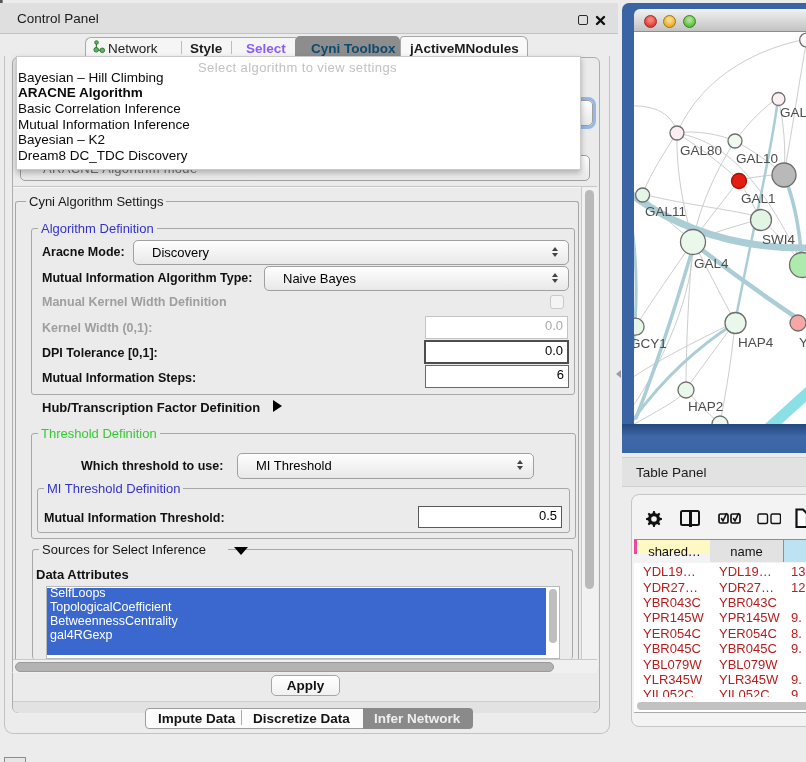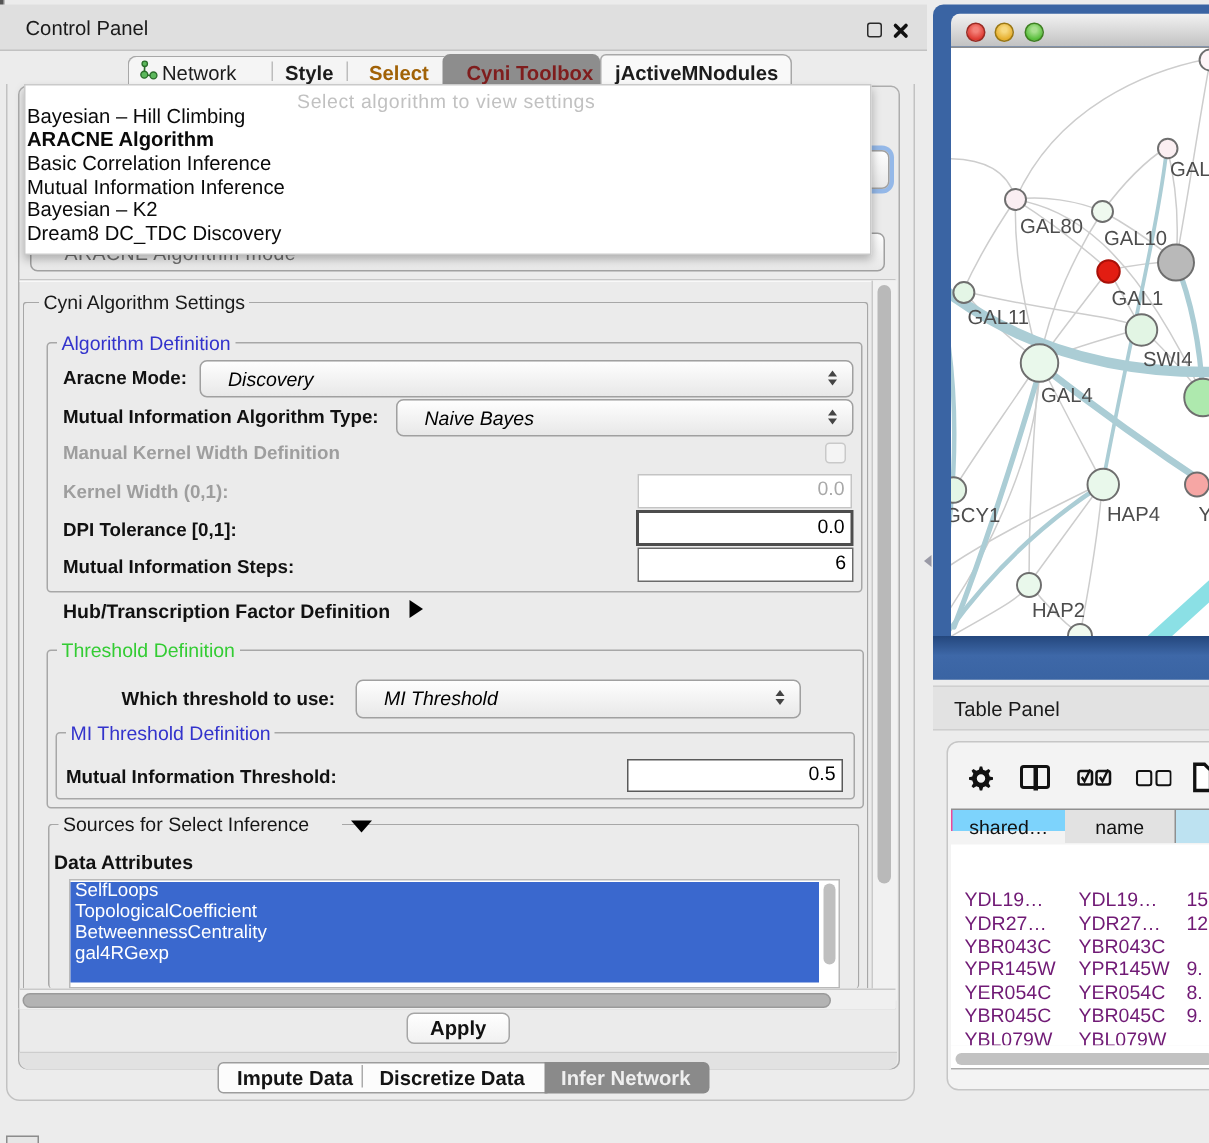--- a/index.html
+++ b/index.html
@@ -1,27 +1,27 @@
 <!DOCTYPE html>
 <html><head><meta charset="utf-8">
 <style>
 html,body{margin:0;padding:0;}
 body{width:806px;height:762px;position:relative;overflow:hidden;background:#ECECEC;font-family:"Liberation Sans",sans-serif;}
 .abs{position:absolute;}
 .grp{position:absolute;border:1px solid #A7A7A7;border-radius:3px;}
 .gtitle{position:absolute;font-size:13px;line-height:13px;background:#EBEBEB;padding:0 3px;white-space:nowrap;}
 .lbl{position:absolute;font-size:12.5px;font-weight:bold;color:#111;white-space:nowrap;}
 .combo{position:absolute;border:1px solid #A0A0A0;border-radius:5px;background:linear-gradient(#FEFEFE,#E8E8E8);}
-.combo .ctext{position:absolute;left:18px;top:4px;font-size:13px;color:#000;font-style:italic;}
+.combo .ctext{position:absolute;left:18px;top:4px;font-size:13px;color:#000;}
 .spin{position:absolute;right:8px;top:4px;width:9px;height:14px;}
 .spin:before{content:"";position:absolute;left:1px;top:2px;border-left:3.5px solid transparent;border-right:3.5px solid transparent;border-bottom:4.5px solid #444;}
 .spin:after{content:"";position:absolute;left:1px;bottom:2px;border-left:3.5px solid transparent;border-right:3.5px solid transparent;border-top:4.5px solid #444;}
 .fld{position:absolute;background:#fff;font-size:13px;text-align:right;}
 .ddi{height:15.7px;font-size:13.5px;line-height:15.7px;color:#0a0a0a;padding-left:2px;white-space:nowrap;}
-.trow{position:absolute;font-size:13px;color:#701a75;white-space:nowrap;margin-top:28px;}
+.trow{position:absolute;font-size:13px;color:#b91c1c;white-space:nowrap;}
 </style></head>
 <body>
 
 <div class="abs" style="left:0;top:0;width:3px;height:9px;background:#8a8a8a;"></div>
 <div class="abs" style="left:0;top:0;width:2px;height:4px;background:#555;"></div>
 
 <div class="abs" style="left:0;top:3px;width:618px;height:30px;background:#DFDFDF;border-bottom:1px solid #C2C2C2;"></div>
 <div class="abs" style="left:17px;top:11px;font-size:13.5px;color:#1a1a1a;">Control Panel</div>
 <div class="abs" style="left:578px;top:15px;width:8px;height:8px;border:1.6px solid #2a2a2a;border-radius:2px;"></div>
 <svg class="abs" style="left:595px;top:15px;" width="11" height="11" viewBox="0 0 11 11">
@@ -33,23 +33,23 @@
 <div class="abs" style="left:181px;top:41px;width:1px;height:13px;background:#BDBDBD;"></div>
 <div class="abs" style="left:231px;top:41px;width:1px;height:13px;background:#BDBDBD;"></div>
 <svg class="abs" style="left:92px;top:39px;" width="14" height="15" viewBox="0 0 14 15">
     <path d="M4.5 4 L4.2 10.5 M5 11 L10 11.5" stroke="#2C6E2C" stroke-width="1.1" fill="none"></path>
     <circle cx="4.5" cy="3.5" r="1.8" fill="#5CB85C" stroke="#2C6E2C" stroke-width="0.9"></circle>
     <circle cx="4.2" cy="10.8" r="2.3" fill="#5CB85C" stroke="#2C6E2C" stroke-width="0.9"></circle>
     <circle cx="10.3" cy="11.3" r="2.3" fill="#5CB85C" stroke="#2C6E2C" stroke-width="0.9"></circle>
   </svg>
 <div class="abs" style="left:108px;top:41px;font-size:13.5px;font-weight:normal;color:#1c1c1c;">Network</div>
 <div class="abs" style="left:190px;top:41px;font-size:13.5px;font-weight:bold;color:#1c1c1c;">Style</div>
-<div class="abs" style="left:246px;top:41px;font-size:13.5px;font-weight:bold;color:#a16207;">Select</div>
+<div class="abs" style="left:246px;top:41px;font-size:13.5px;font-weight:bold;color:#8b5cf6;">Select</div>
 <div class="abs" style="left:295px;top:36px;width:105px;height:22px;background:#8D8D8D;border-radius:5px 5px 0 0;"></div>
-<div class="abs" style="left:311px;top:41px;font-size:13.5px;font-weight:bold;color:#7f1d1d;">Cyni Toolbox</div>
+<div class="abs" style="left:311px;top:41px;font-size:13.5px;font-weight:bold;color:#0c4a6e;">Cyni Toolbox</div>
 <div class="abs" style="left:410px;top:41px;font-size:13.5px;font-weight:bold;color:#1c1c1c;">jActiveMNodules</div>
 
 <div class="abs" style="left:4px;top:56px;width:604px;height:677px;background:#ECECEC;border:1px solid #C2C2C2;border-top:none;border-radius:0 0 9px 9px;"></div>
 <div class="abs" style="left:12px;top:57px;width:586px;height:654px;background:#EBEBEB;border:1px solid #ADADAD;border-radius:6px;"></div>
 
 <div class="combo" style="left:20px;top:100px;width:571px;height:24px;box-shadow:0 0 0 3px rgba(90,150,230,.6);"></div>
 <div class="combo" style="left:20px;top:155px;width:568px;height:24px;overflow:hidden;">
     <span style="position:absolute;left:22px;top:5px;font-size:13px;color:#707070;letter-spacing:0.3px;">ARACNE Algorithm mode</span>
   </div>
 
@@ -237,27 +237,27 @@
 </svg>
 <svg class="abs" style="left:757px;top:512px;" width="24" height="14" viewBox="0 0 24 14">
 <rect x="1" y="2" width="9.5" height="9.5" rx="1.5" fill="none" stroke="#111" stroke-width="1.4"></rect>
 <rect x="14" y="2" width="9.5" height="9.5" rx="1.5" fill="none" stroke="#111" stroke-width="1.4"></rect>
 </svg>
 <svg class="abs" style="left:795px;top:508px;" width="13" height="21" viewBox="0 0 13 21">
 <path d="M1.5 1.5 L8 1.5 L12 5.5 L12 19 L1.5 19 Z" fill="#fff" stroke="#111" stroke-width="2.2"></path>
 </svg>
 
 <div class="abs" style="left:634px;top:539px;width:172px;height:24px;border-top:1px solid #8F8F8F;border-bottom:1px solid #8F8F8F;"></div>
-<div class="abs" style="left:634px;top:540px;width:75px;height:14px;background:#7dd3fc;border-left:1px solid #ec4899;border-right:1px solid #8F8F8F;text-align:center;font-size:13px;color:#111;line-height:23px;">shared…</div>
+<div class="abs" style="left:634px;top:540px;width:75px;height:14px;background:#fef9c3;border-left:3px solid #ec4899;border-right:1px solid #8F8F8F;text-align:center;font-size:13px;color:#111;line-height:23px;">shared…</div>
 <div class="abs" style="left:710px;top:540px;width:73px;height:22px;background:#E2E2E2;border-right:1px solid #8F8F8F;text-align:center;font-size:13px;color:#111;line-height:23px;">name</div>
 <div class="abs" style="left:784px;top:540px;width:22px;height:22px;background:#BDE2F1;"></div>
 <div class="abs" style="left:634px;top:563px;width:172px;height:134px;background:#fff;overflow:hidden;">
 <div class="trow" style="left:9px;top:1.2px;">YDL19…</div>
     <div class="trow" style="left:85px;top:1.2px;">YDL19…</div>
-    <div class="trow" style="left:157px;top:1.2px;">15</div>
+    <div class="trow" style="left:157px;top:1.2px;">13</div>
 <div class="trow" style="left:9px;top:16.6px;">YDR27…</div>
     <div class="trow" style="left:85px;top:16.6px;">YDR27…</div>
     <div class="trow" style="left:157px;top:16.6px;">12</div>
 <div class="trow" style="left:9px;top:32px;">YBR043C</div>
     <div class="trow" style="left:85px;top:32px;">YBR043C</div>
 <div class="trow" style="left:9px;top:47.4px;">YPR145W</div>
     <div class="trow" style="left:85px;top:47.4px;">YPR145W</div>
     <div class="trow" style="left:157px;top:47.4px;">9.</div>
 <div class="trow" style="left:9px;top:62.8px;">YER054C</div>
     <div class="trow" style="left:85px;top:62.8px;">YER054C</div>

